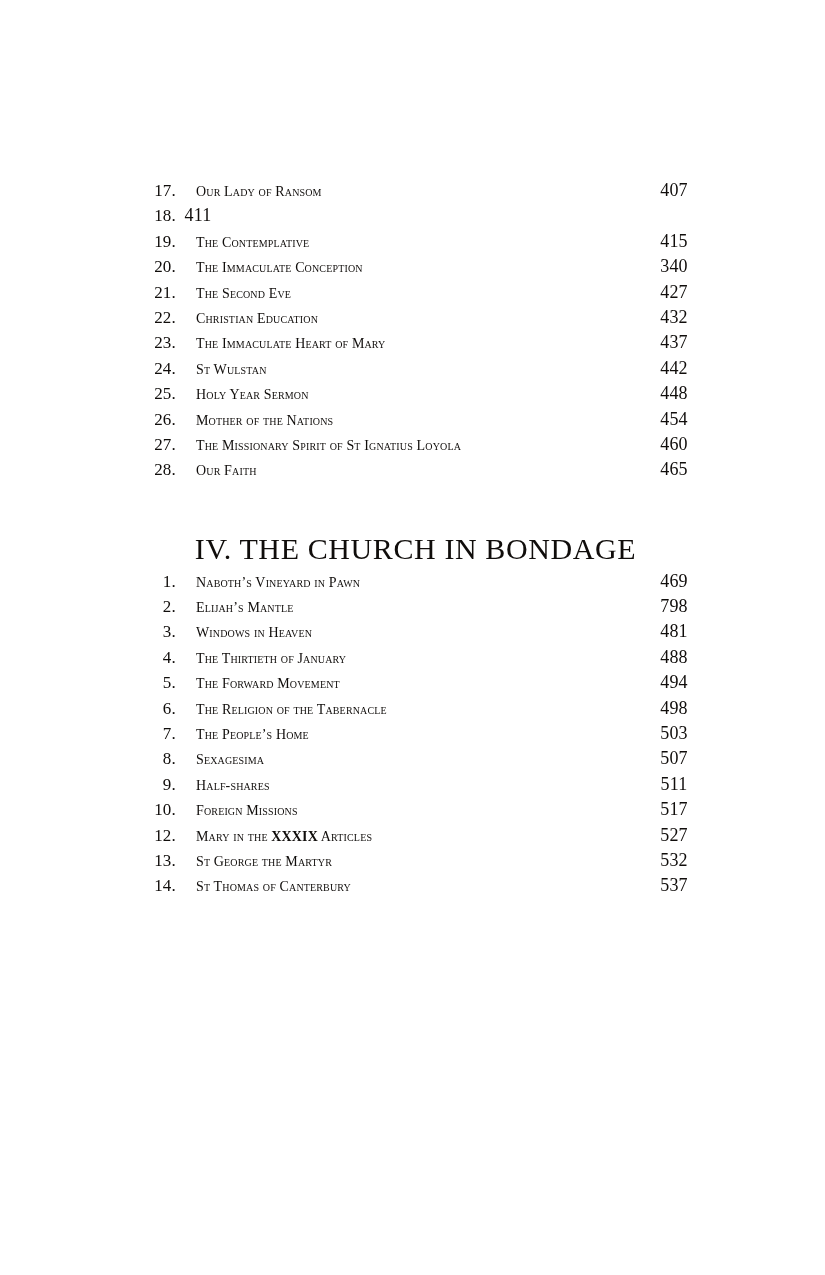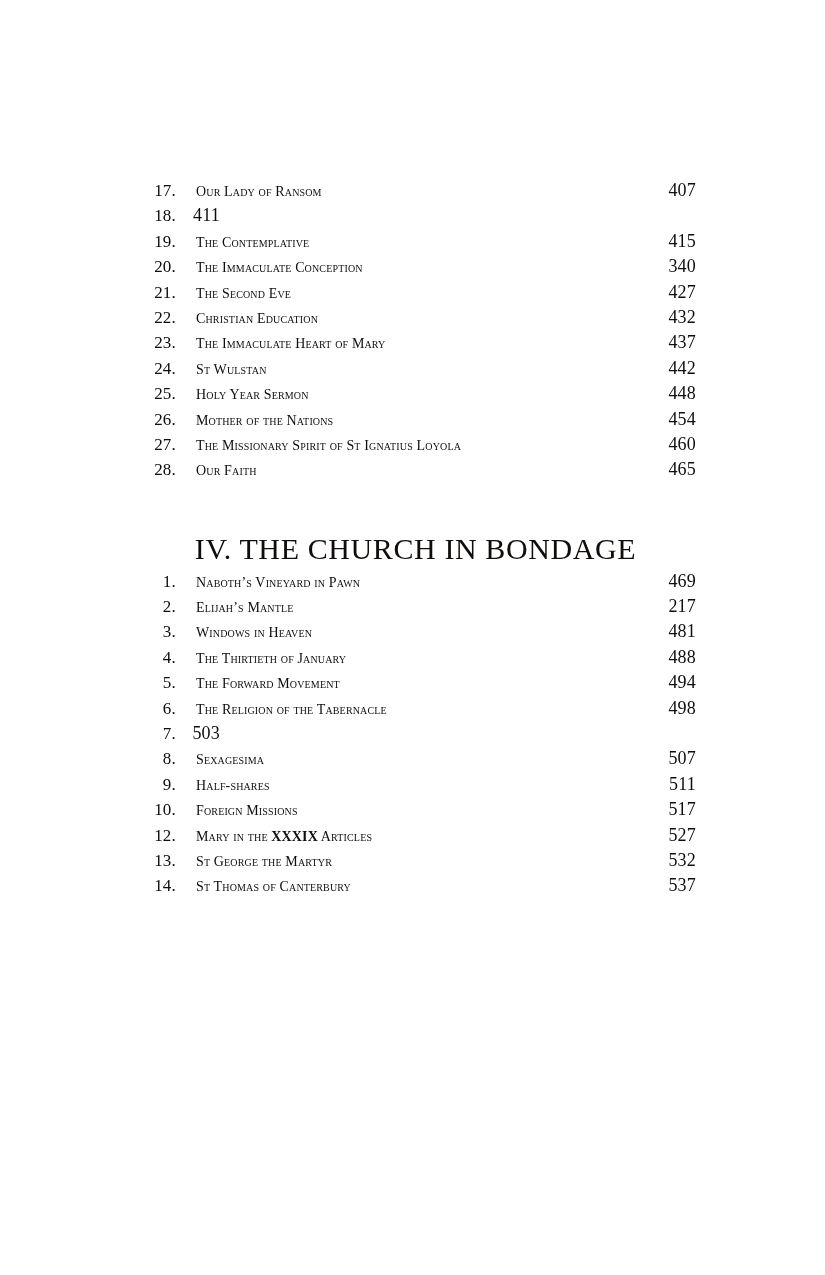--- a/index.html
+++ b/index.html
@@ -63,21 +63,21 @@
   
   .entry-title .allcaps {
     font-variant-caps: normal;
     font-feature-settings: "onum" 1;
     font-weight: bold;
   }
 
   .entry-page {
     flex: 0 0 44px;
     width: 44px;
-    text-align: right;
+    text-align: center;
     font-size: 18px;
     font-variant-numeric: oldstyle-nums;
     font-feature-settings: "onum" 1;
     letter-spacing: 0.2px;
   }
 
   
   .part-heading {
     margin: 0;
     padding: 0;
@@ -164,21 +164,21 @@
       <h2 class="part-heading heading-block">IV. THE CHURCH IN BONDAGE</h2>
       <div class="group">
         <div class="entry">
           <span class="entry-num">1.</span>
           <span class="entry-title">Naboth’s Vineyard in Pawn</span>
           <span class="entry-page">469</span>
         </div>
         <div class="entry">
           <span class="entry-num">2.</span>
           <span class="entry-title">Elijah’s Mantle</span>
-          <span class="entry-page">217</span>
+          <span class="entry-page">798</span>
         </div>
         <div class="entry">
           <span class="entry-num">3.</span>
           <span class="entry-title">Windows in Heaven</span>
           <span class="entry-page">481</span>
         </div>
         <div class="entry">
           <span class="entry-num">4.</span>
           <span class="entry-title">The Thirtieth of January</span>
           <span class="entry-page">488</span>
@@ -188,20 +188,21 @@
           <span class="entry-title">The Forward Movement</span>
           <span class="entry-page">494</span>
         </div>
         <div class="entry">
           <span class="entry-num">6.</span>
           <span class="entry-title">The Religion of the Tabernacle</span>
           <span class="entry-page">498</span>
         </div>
         <div class="entry">
           <span class="entry-num">7.</span>
+          <span class="entry-title">The People’s Home</span>
           <span class="entry-page">503</span>
         </div>
         <div class="entry">
           <span class="entry-num">8.</span>
           <span class="entry-title">Sexagesima</span>
           <span class="entry-page">507</span>
         </div>
         <div class="entry">
           <span class="entry-num">9.</span>
           <span class="entry-title">Half-shares</span>

